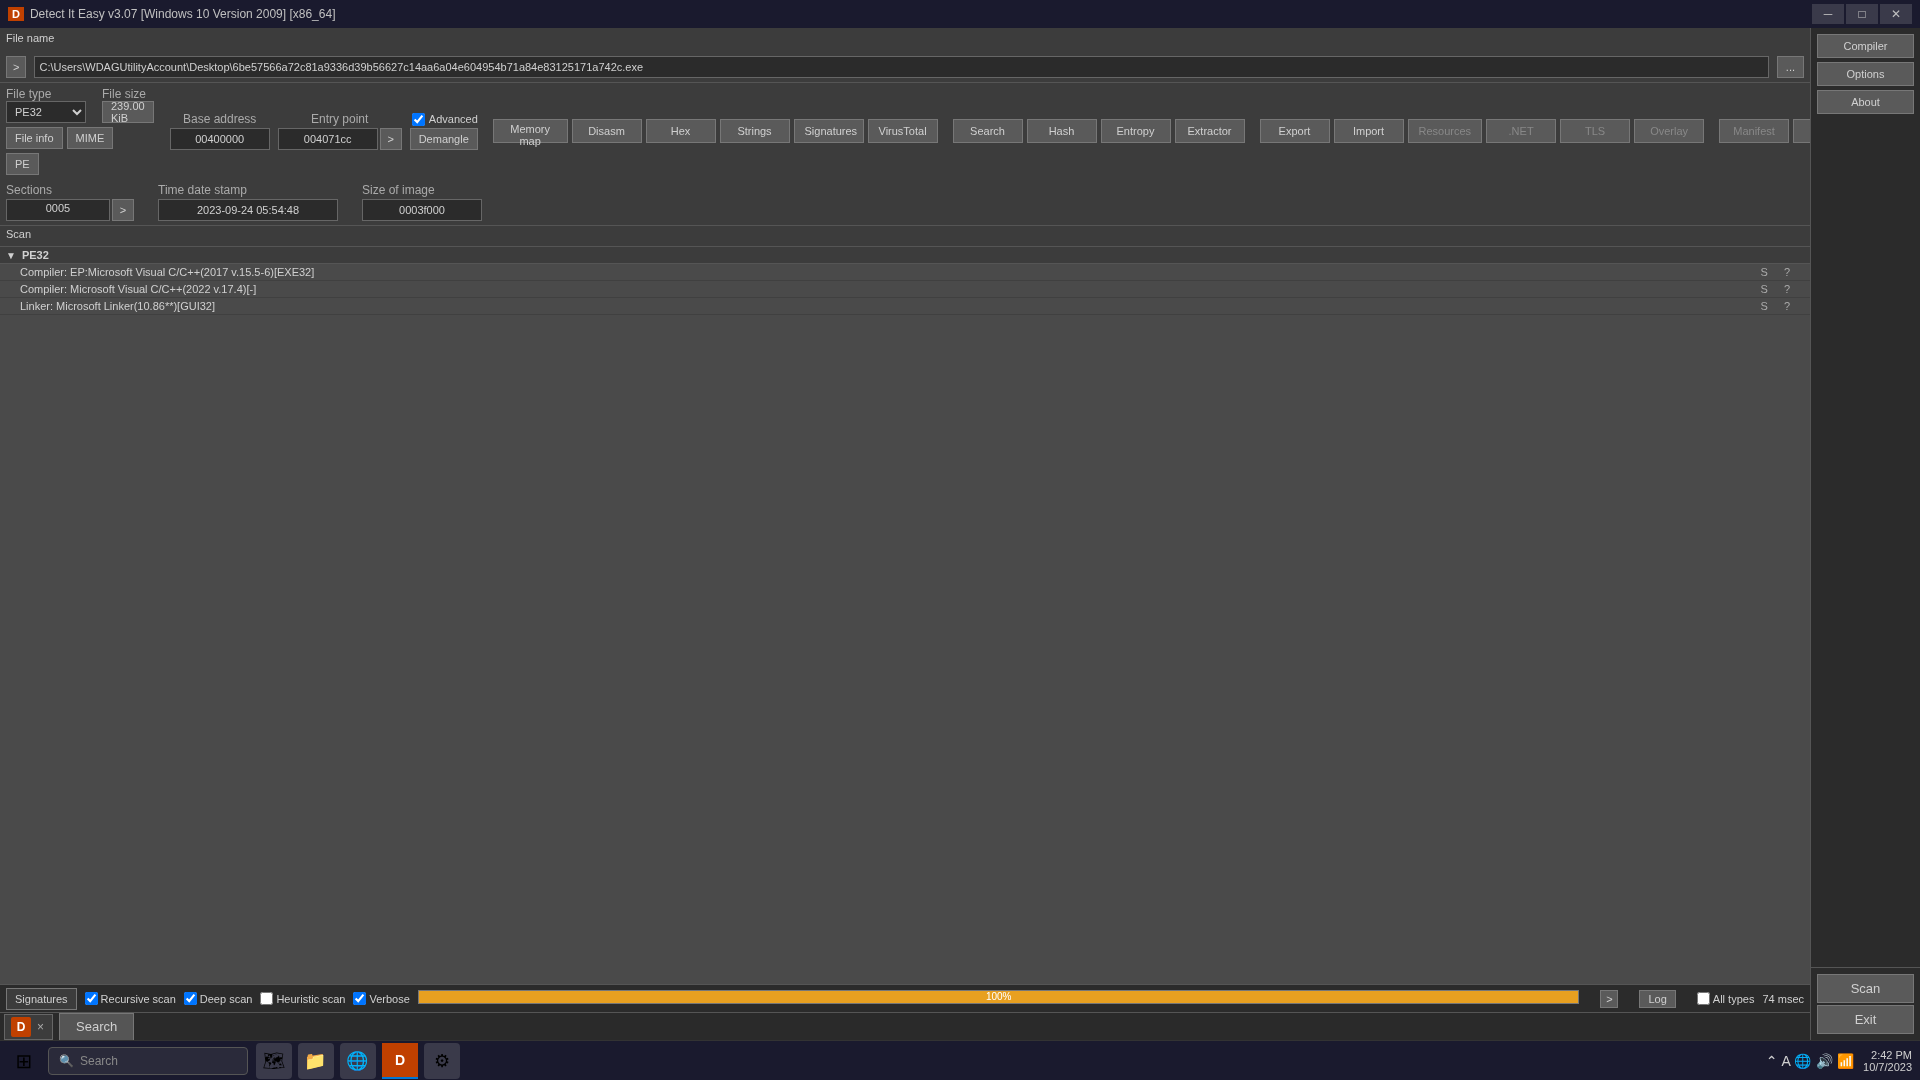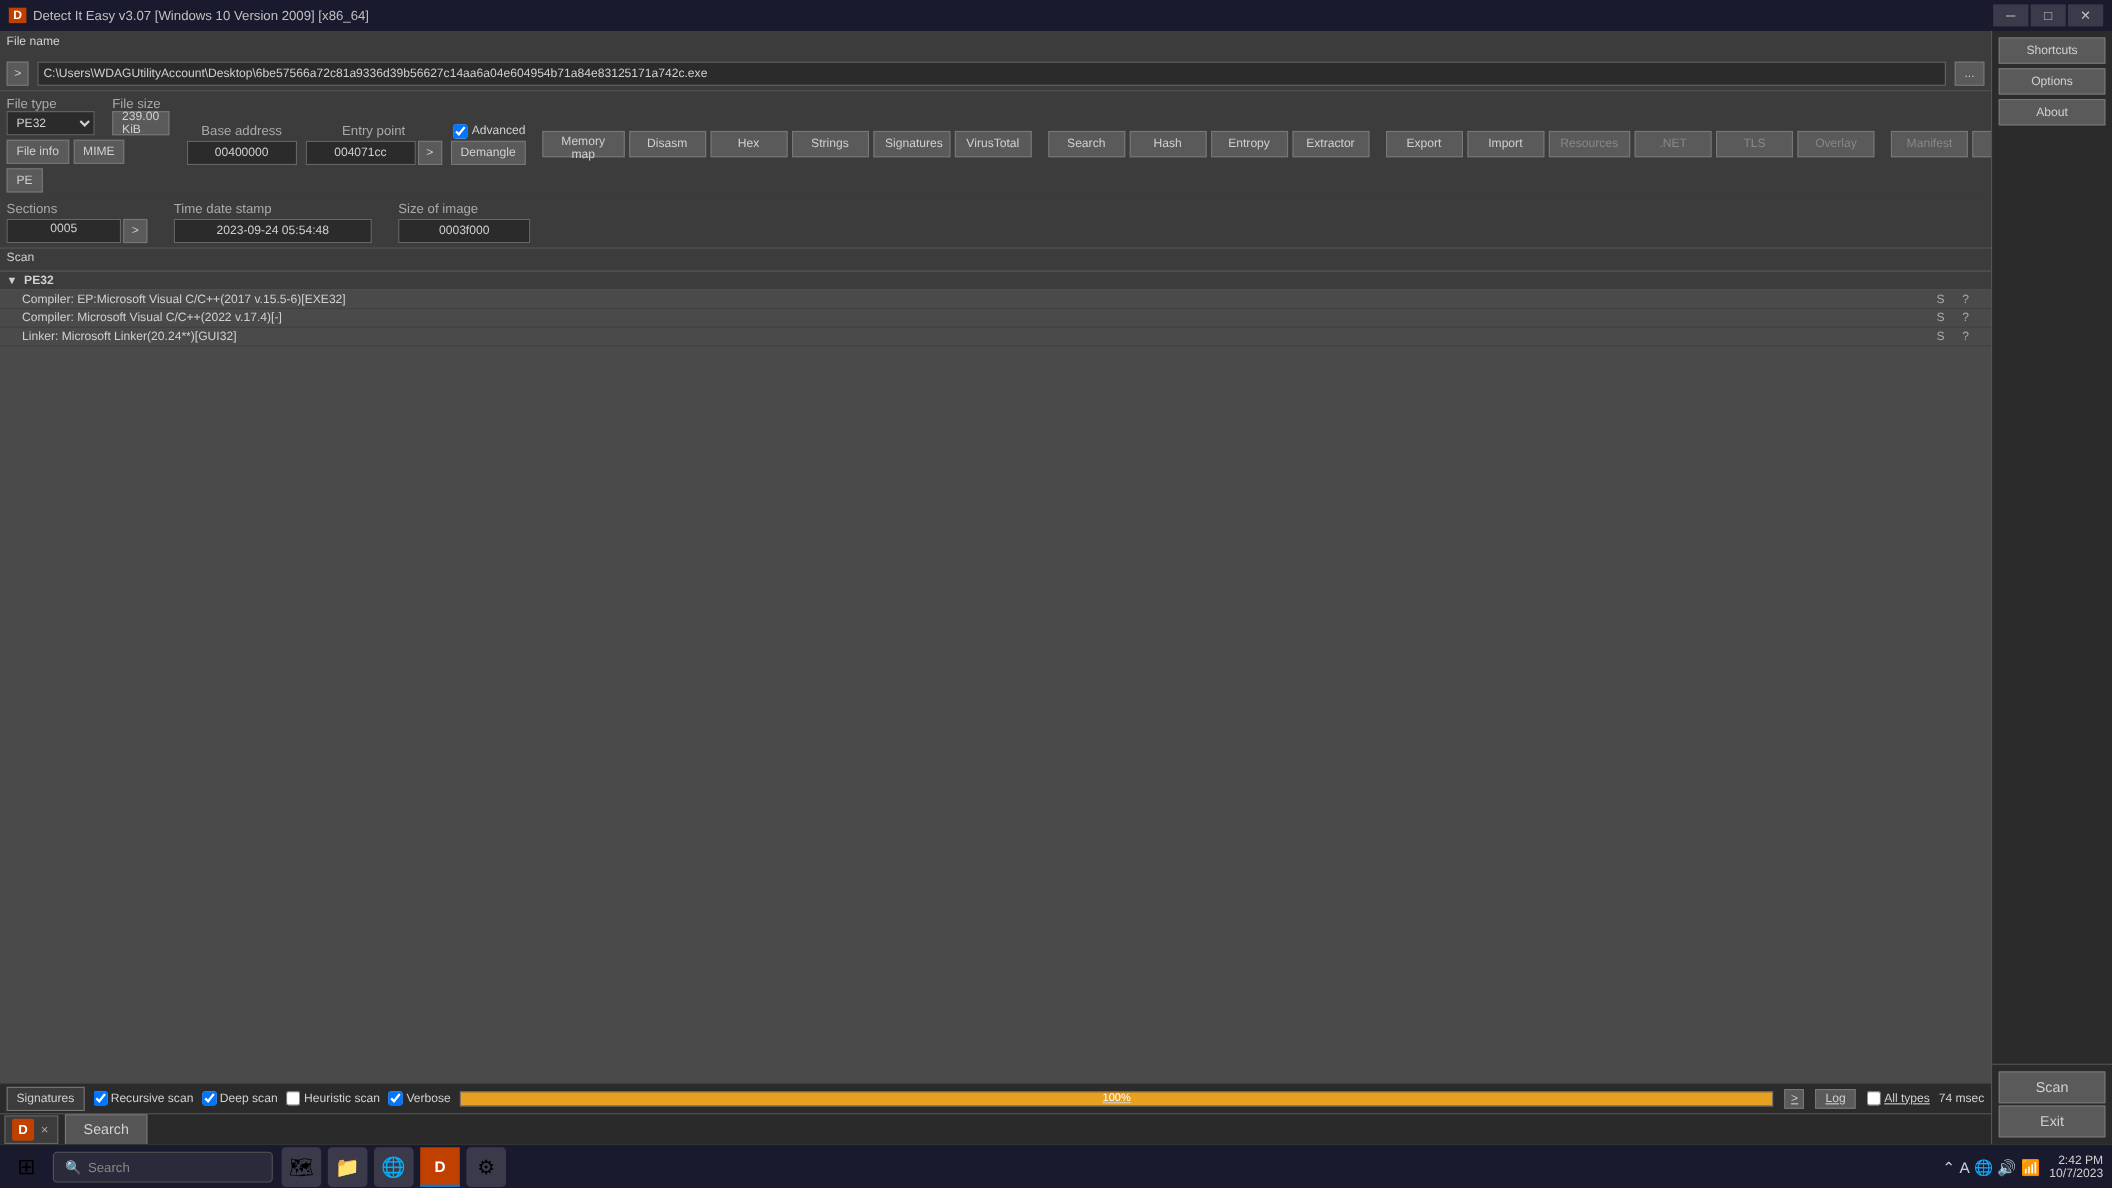--- a/index.html
+++ b/index.html
@@ -332,23 +332,21 @@
       align-items: center;
       gap: 3px;
       font-size: 11px;
       color: #d0d0d0;
       cursor: pointer;
     }
 
     #progress-section {
       flex: 1;
       display: flex;
-      align-items: center;
-      gap: 10px;
-      text-decoration: underline;
+      gap: 21px;
     }
 
     #progress-bar-container {
       flex: 1;
       height: 14px;
       background: #555;
       border: 1px solid #777;
       position: relative;
     }
 
@@ -818,21 +816,21 @@
           </div>
         </div>
         <div class="result-item">
           <span>Compiler: Microsoft Visual C/C++(2022 v.17.4)[-]</span>
           <div class="result-item-right">
             <span>S</span>
             <span>?</span>
           </div>
         </div>
         <div class="result-item">
-          <span>Linker: Microsoft Linker(20.24**)[GUI32]</span>
+          <span>Linker: Microsoft Linker(10.86**)[GUI32]</span>
           <div class="result-item-right">
             <span>S</span>
             <span>?</span>
           </div>
         </div>
       </div>
 
       <div id="bottom-bar">
         <button id="signatures-tab">Signatures</button>
         <label class="checkbox-label">
@@ -874,21 +872,21 @@
         <div id="small-app-icon">D</div>
         <button id="app-tab-close">×</button>
       </div>
       <button id="search-tab">Search</button>
     </div>
 
   </div>
 
   <div id="right-sidebar">
     <div class="sidebar-top">
-      <button class="sidebar-btn">Shortcuts</button>
+      <button class="sidebar-btn">Compiler</button>
       <button class="sidebar-btn">Options</button>
       <button class="sidebar-btn">About</button>
     </div>
     <div class="sidebar-bottom">
       <button class="scan-big-btn">Scan</button>
       <button class="scan-big-btn">Exit</button>
     </div>
   </div>
 
 </div>

